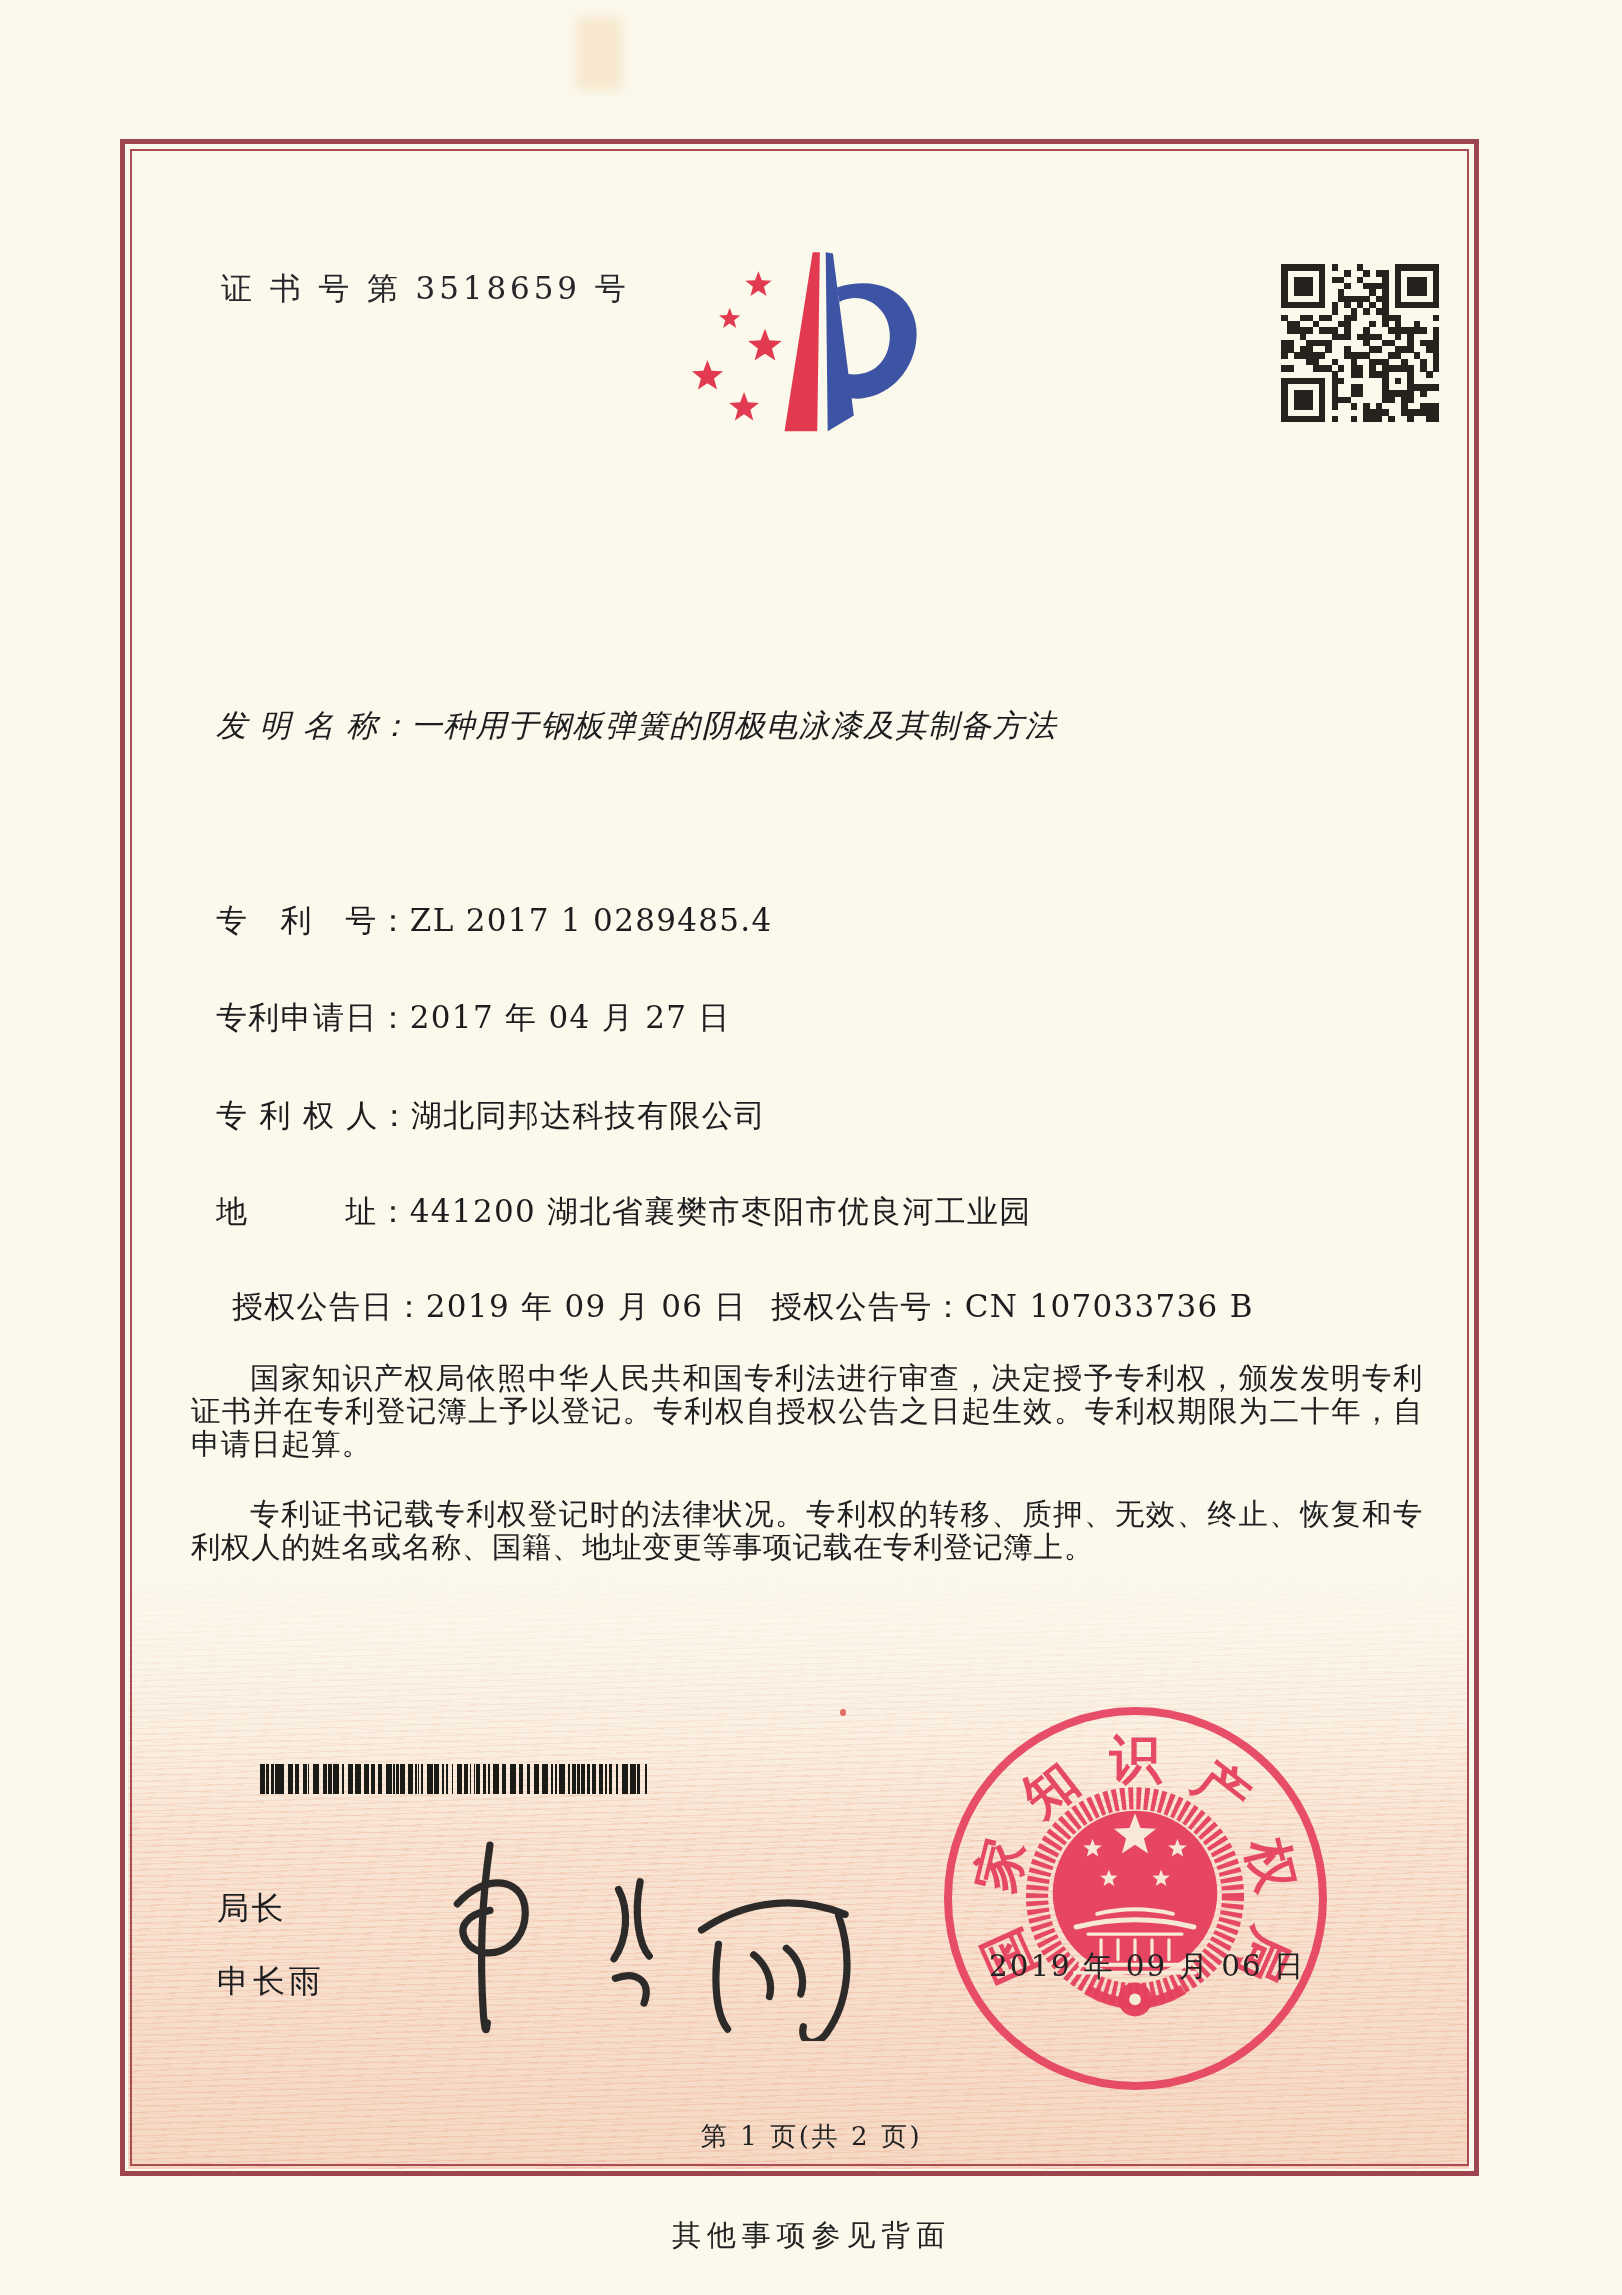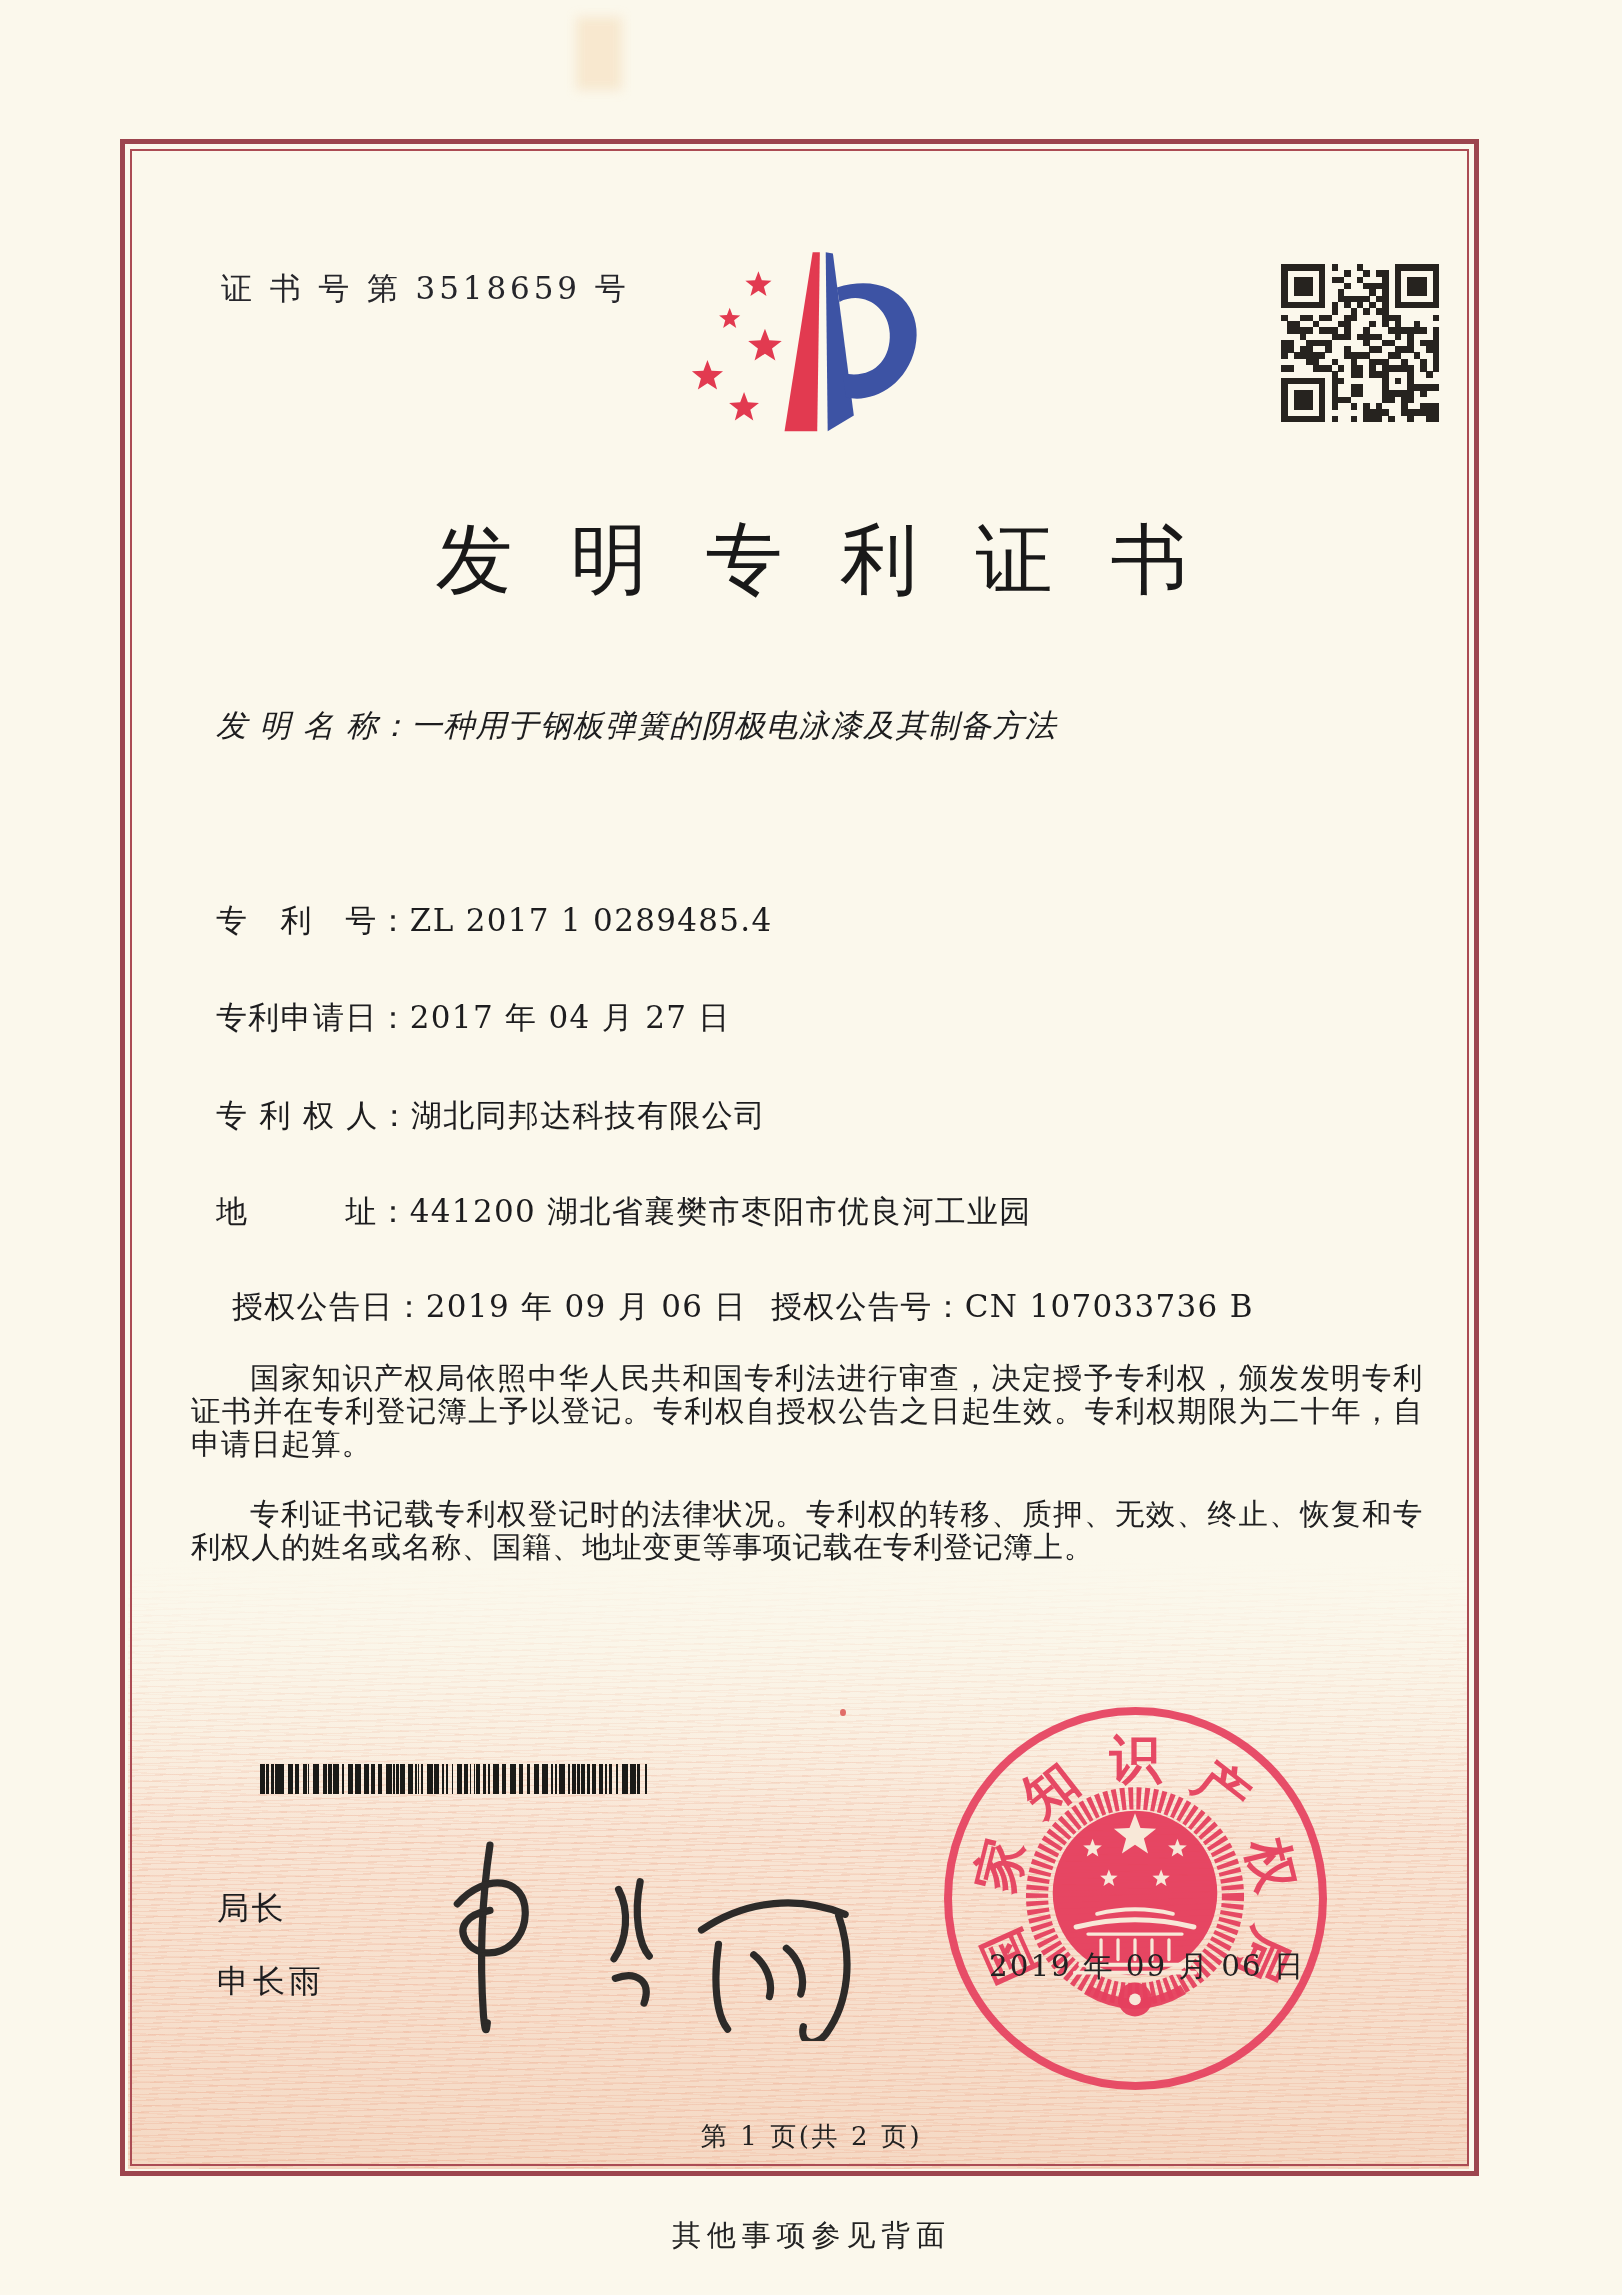--- a/index.html
+++ b/index.html
@@ -439,21 +439,20 @@
         <rect x="125.84" y="232.32" width="9.98" height="9.98" fill="#26231f"></rect>
         <rect x="135.52" y="232.32" width="9.98" height="9.98" fill="#26231f"></rect>
         <rect x="145.20" y="232.32" width="9.98" height="9.98" fill="#26231f"></rect>
         <rect x="164.56" y="232.32" width="9.98" height="9.98" fill="#26231f"></rect>
         <rect x="193.60" y="232.32" width="9.98" height="9.98" fill="#26231f"></rect>
         <rect x="222.64" y="232.32" width="9.98" height="9.98" fill="#26231f"></rect>
         <rect x="232.32" y="232.32" width="9.98" height="9.98" fill="#26231f"></rect>
       </svg>
   </div>
 
-  <div class="doc-title">发明专利证书</div>
 
   <div class="row row-name">
     <span class="flabel">发 明 名 称：</span><span class="fvalue">一种用于钢板弹簧的阴极电泳漆及其制备方法</span>
   </div>
   <div class="row row-patno">
     <span class="flabel">专　利　号：</span><span class="fvalue">ZL 2017 1 0289485.4</span>
   </div>
   <div class="row row-appdate">
     <span class="flabel">专利申请日：</span><span class="fvalue">2017 年 04 月 27 日</span>
   </div>

